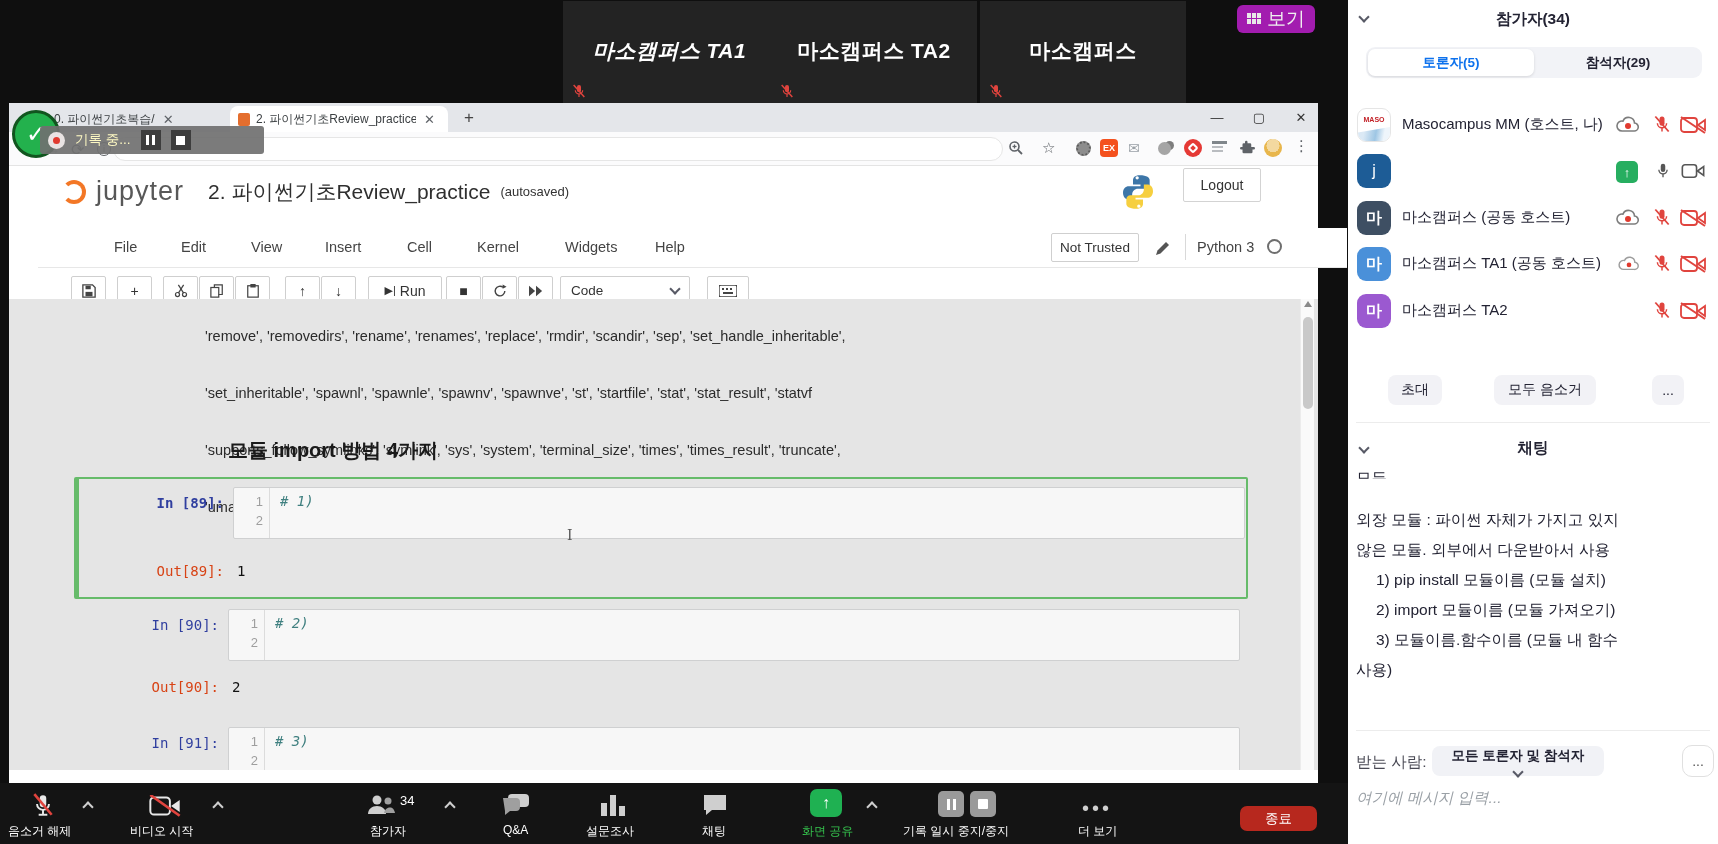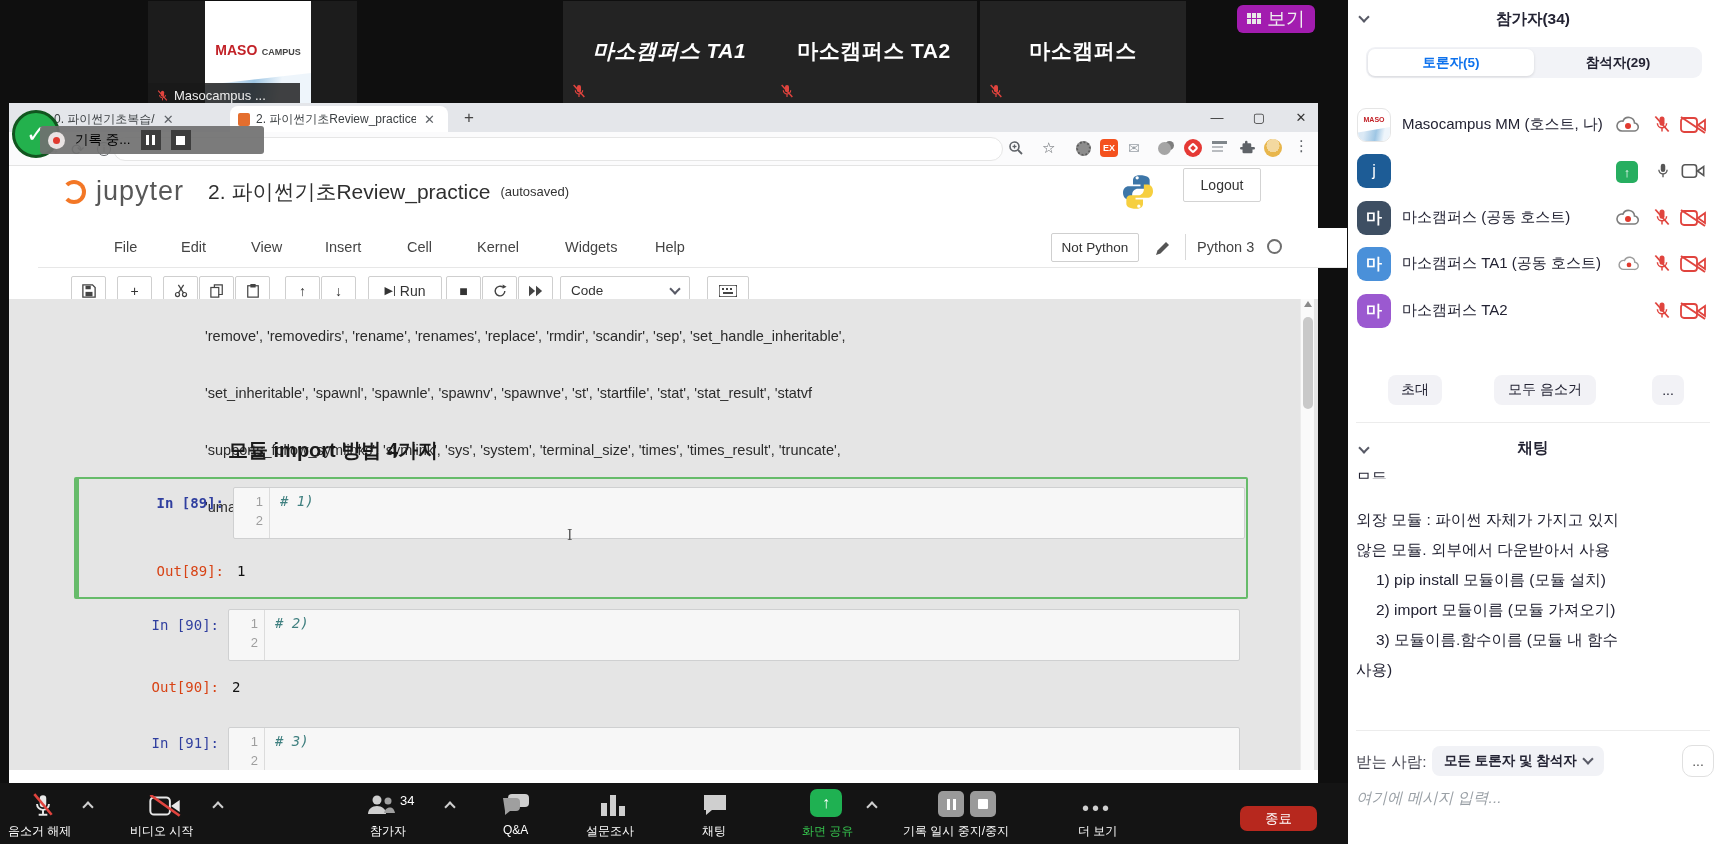--- a/index.html
+++ b/index.html
@@ -22,21 +22,21 @@
   .tab-title{white-space:nowrap;overflow:hidden;max-width:150px;}
   .tab-x{color:#5f6368;font-size:13px;margin-left:2px;}
   .winbtn{position:absolute;top:0;width:40px;height:28px;display:flex;align-items:center;justify-content:center;color:#333;font-size:13px;}
   .navbar{position:absolute;left:0;top:29px;width:100%;height:34px;background:#fbfbfc;border-bottom:1px solid #e4e4e4;}
   .navic{position:absolute;top:8px;color:#5f6368;font-size:16px;}
   .addr{position:absolute;left:104px;top:5px;width:890px;height:24px;background:#fff;border:1px solid #e6e6e6;border-radius:12px;}
   .exticon{position:absolute;top:8px;}
 
   
   .shield{position:absolute;left:3px;top:7px;width:48px;height:48px;border-radius:50%;background:#23b14d;border:3px solid #11551f;display:flex;align-items:center;justify-content:center;color:#fff;font-size:24px;font-weight:bold;}
-  .recov{position:absolute;left:31px;top:23px;width:224px;height:28px;background:rgba(112,112,112,.92);border-radius:3px;display:flex;align-items:center;gap:10px;padding:0 8px;color:#000000;font-size:13.5px;}
+  .recov{position:absolute;left:31px;top:23px;width:224px;height:28px;background:rgba(112,112,112,.92);border-radius:3px;display:flex;align-items:center;gap:10px;padding:0 8px;color:#fef9c3;font-size:13.5px;}
   .recbtn{width:20px;height:20px;background:#3d3d3d;display:flex;align-items:center;justify-content:center;}
 
   
   .jp-header{position:absolute;left:0;top:63px;width:100%;height:62px;background:#fff;}
   .jp-ring{width:24px;height:24px;border:4px solid #f37726;border-left-color:transparent;border-radius:50%;display:inline-block;vertical-align:middle;}
   .jp-word{font-size:27px;color:#585858;letter-spacing:1px;vertical-align:middle;}
   .jp-title{font-size:21px;color:#2f2f2f;}
   .jp-autosaved{font-size:13px;color:#333;}
   .logout{position:absolute;left:1174px;top:2px;width:78px;height:34px;border:1px solid #d3d3d3;border-radius:2px;background:#fff;color:#333;font-size:14px;display:flex;align-items:center;justify-content:center;}
   .menubar{position:absolute;left:0;top:125px;width:100%;height:40px;border-bottom:1px solid #e7e7e7;background:#fff;margin-left:29px;}
@@ -65,55 +65,37 @@
   .ptitle{position:absolute;left:0;top:9px;width:100%;text-align:center;font-size:15.5px;font-weight:bold;color:#232333;}
   .ptabs{position:absolute;left:18px;top:47px;width:336px;height:31px;background:#f2f3f7;border-radius:9px;}
   .ptab-active{position:absolute;left:2px;top:2px;width:166px;height:27px;background:#fff;border-radius:7px;box-shadow:0 1px 3px rgba(0,0,0,.12);display:flex;align-items:center;justify-content:center;font-size:13.5px;font-weight:bold;color:#0e72ed;}
   .ptab-idle{position:absolute;left:170px;top:0;width:164px;height:31px;display:flex;align-items:center;justify-content:center;font-size:13.5px;font-weight:bold;color:#232333;}
   .prow{position:absolute;left:0;width:100%;height:44px;}
   .pavatar{position:absolute;left:9px;top:4px;width:34px;height:34px;border-radius:9px;color:#fff;font-size:16px;font-weight:bold;display:flex;align-items:center;justify-content:center;overflow:hidden;}
   .pname{position:absolute;left:54px;top:11px;font-size:15px;color:#232333;white-space:nowrap;}
   .pbtn{position:absolute;top:375px;height:30px;background:#f2f2f6;border-radius:8px;font-size:14px;color:#232333;display:flex;align-items:center;justify-content:center;}
   .pdivider{position:absolute;left:8px;width:354px;height:1px;background:#ececec;}
   .chatline{position:absolute;left:8px;font-size:15.5px;color:#232333;white-space:nowrap;}
-  .to-pill{position:absolute;left:84px;top:746px;width:172px;height:30px;background:#f1f2f6;border-radius:8px;display:flex;align-items:center;justify-content:center;gap:7px;font-size:13.5px;font-weight:bold;color:#232333;}
+  .to-pill{position:absolute;left:84px;top:746px;width:172px;height:30px;background:#f1f2f6;border-radius:8px;display:flex;align-items:center;justify-content:center;gap:7px;font-size:13.5px;font-weight:bold;color:#232333;flex-direction:column;}
   .more-sq{position:absolute;left:334px;top:745px;width:32px;height:32px;border:1px solid #e0e0e0;border-radius:10px;display:flex;align-items:center;justify-content:center;color:#555;font-size:14px;background:#fff;}
 
   
   #ztoolbar{position:absolute;left:0;top:783px;width:1348px;height:61px;background:#141414;}
   .zitem-label{position:absolute;top:40px;font-size:12px;color:#fff;white-space:nowrap;}
   .zchv{position:absolute;width:8px;height:8px;border-left:2px solid #cfcfcf;border-bottom:2px solid #cfcfcf;transform:rotate(135deg);}
   .graybtn{position:absolute;top:8px;width:26px;height:26px;background:#9a9a9a;border-radius:5px;display:flex;align-items:center;justify-content:center;}
   .leave-btn{position:absolute;left:1240px;top:23px;width:77px;height:25px;background:#b7281e;border-radius:7px;color:#fff;font-size:13.5px;display:flex;align-items:center;justify-content:center;}
   .sharebtn{position:absolute;left:810px;top:6px;width:32px;height:28px;background:#1fb152;border-radius:7px;display:flex;align-items:center;justify-content:center;color:#fff;font-size:16px;font-weight:bold;}
 </style>
 </head>
 <body>
 
 <div id="stage">
 
   <div class="abs" style="left:0;top:0;width:1348px;height:110px;background:#0f0f0f;">
-    <div class="vtile" style="left:148px;width:209px;background:#1c1c1c;">
-      <div class="abs" style="left:57px;top:0;width:106px;height:106px;background:#fff;">
-        <div class="abs" style="left:0;top:40px;width:100%;text-align:center;">
-          <span style="color:#c22127;font-weight:bold;font-size:14px;">MASO</span>
-          <span style="color:#444;font-weight:bold;font-size:9px;">CAMPUS</span>
-        </div>
-        <div class="abs" style="left:0;bottom:0;width:100%;height:34px;background:linear-gradient(100deg,#dbe9f5 20%,#9ec6e4 45%,#eef5fb 70%);clip-path:polygon(0 35%,100% 0,100% 100%,0 100%);"></div>
-      </div>
-      <div class="tile-label" style="width:152px;">
-        <svg width="13" height="13" viewBox="0 0 24 24">
-            <path d="M12 3a3 3 0 0 1 3 3v5a3 3 0 0 1-6 0V6a3 3 0 0 1 3-3z" fill="#e0443e"></path>
-            <path d="M6.5 11a5.5 5.5 0 0 0 11 0" stroke="#e0443e" fill="none" stroke-width="1.8"></path>
-            <line x1="12" y1="16.5" x2="12" y2="21" stroke="#e0443e" stroke-width="1.8"></line>
-            <line x1="4" y1="3" x2="20" y2="21" stroke="#e0443e" stroke-width="2.2"></line>
-          </svg>
-        <span>Masocampus ...</span>
-      </div>
-    </div>
     <div class="vtile" style="left:563px;width:213px;font-style:italic;">
       <div class="vname">마소캠퍼스 TA1</div>
       <svg class="abs" style="left:8px;bottom:8px;" width="16" height="16" viewBox="0 0 24 24">
           <path d="M12 3a3 3 0 0 1 3 3v5a3 3 0 0 1-6 0V6a3 3 0 0 1 3-3z" fill="#e0443e"></path>
           <path d="M6.5 11a5.5 5.5 0 0 0 11 0" stroke="#e0443e" fill="none" stroke-width="1.8"></path>
           <line x1="12" y1="16.5" x2="12" y2="21" stroke="#e0443e" stroke-width="1.8"></line>
           <line x1="4" y1="3" x2="20" y2="21" stroke="#e0443e" stroke-width="2.2"></line>
         </svg>
     </div>
     <div class="vtile" style="left:771px;width:206px;">
@@ -232,21 +214,21 @@
 
     <div class="menubar">
       <span class="mitem" style="left:76px;">File</span>
       <span class="mitem" style="left:143px;">Edit</span>
       <span class="mitem" style="left:213px;">View</span>
       <span class="mitem" style="left:287px;">Insert</span>
       <span class="mitem" style="left:369px;">Cell</span>
       <span class="mitem" style="left:439px;">Kernel</span>
       <span class="mitem" style="left:527px;">Widgets</span>
       <span class="mitem" style="left:617px;">Help</span>
-      <div class="nt-btn">Not Python</div>
+      <div class="nt-btn">Not Trusted</div>
       <svg class="abs" style="left:1117px;top:12px;" width="16" height="16" viewBox="0 0 16 16">
           <path d="M1 15l1.5-4.5L11 2l3 3-8.5 8.5z" fill="#555"></path>
         </svg>
       <div class="abs" style="left:1147px;top:6px;width:1px;height:26px;background:#d9d9d9;"></div>
       <span class="mitem" style="left:1159px;">Python 3</span>
       <div class="kcircle"></div>
     </div>
 
     <div class="jtoolbar">
       <div class="tbtn" style="left:62px;width:35px;">

